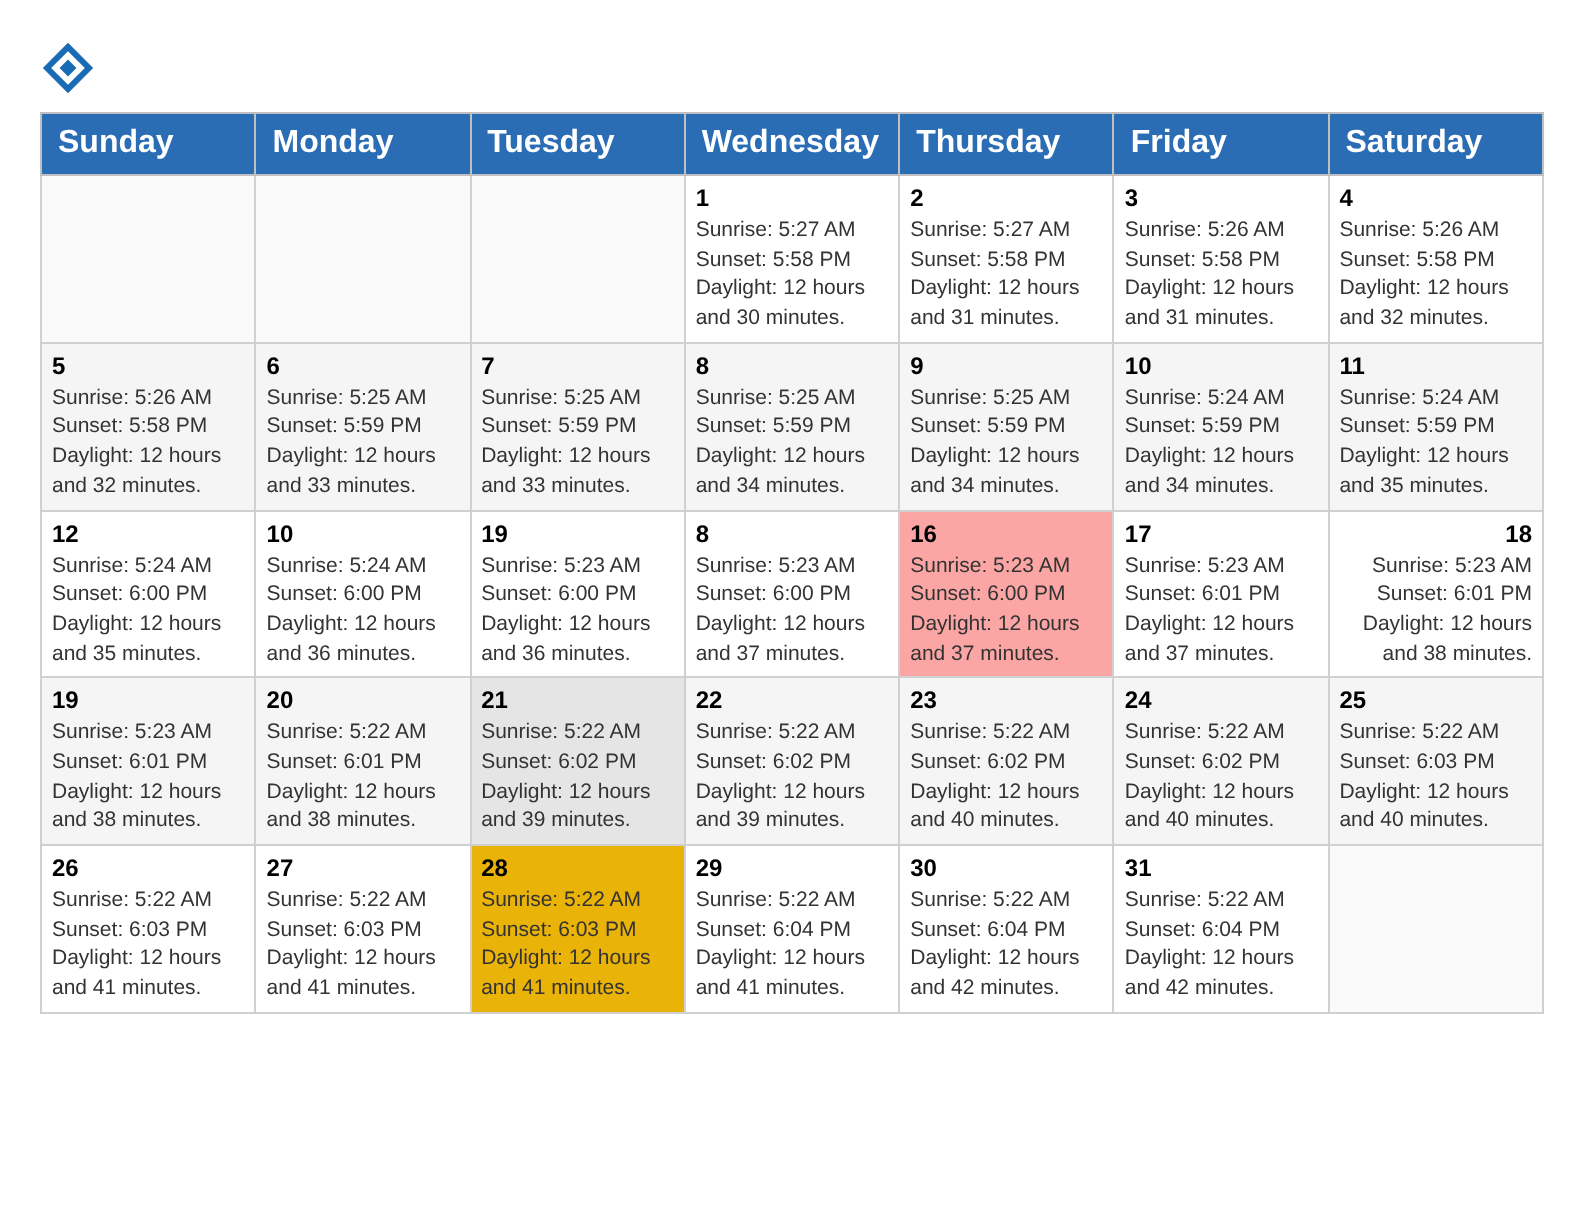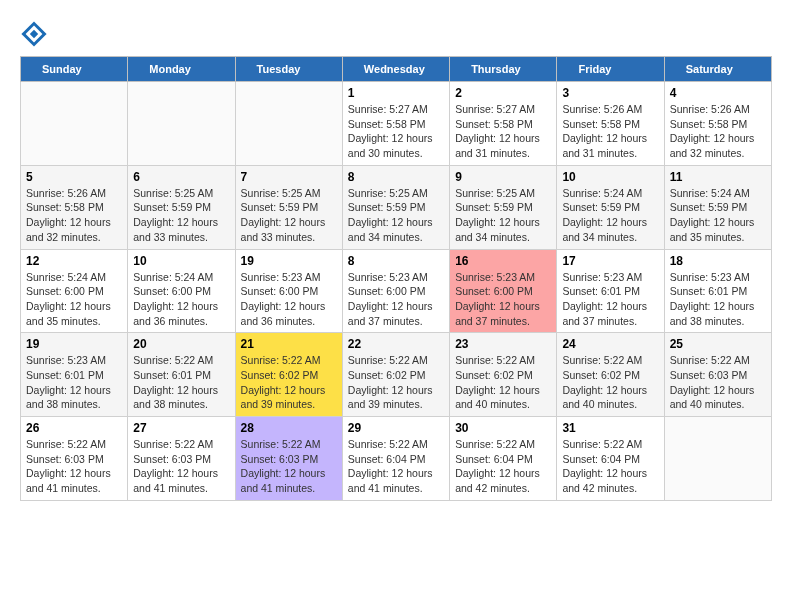--- a/index.html
+++ b/index.html
@@ -49,23 +49,23 @@
       font-style: italic;
     }
     .calendar {
       width: 100%;
       border-collapse: collapse;
       font-size: 11px;
     }
     .calendar th {
       background-color: #2a6db5;
       color: #fff;
-      padding: 6px 21px;
+      padding: 6px 8px;
       text-align: left;
-      font-size: 11px;
+      font-size: 16px;
       font-weight: bold;
       border: 1px solid #c0c0c0;
     }
     .calendar td {
       border: 1px solid #d0d0d0;
       vertical-align: top;
       padding: 4px 5px;
       width: 107px;
       min-height: 80px;
       background: #fff;
@@ -228,41 +228,41 @@
           <div class="day-info" style="white-space: pre-line;">Sunrise: 5:23 AM
 Sunset: 6:00 PM
 Daylight: 12 hours and 37 minutes.</div>
         </td>
         <td style="background-color: rgb(255, 255, 255);">
           <div class="day-number">17</div>
           <div class="day-info" style="white-space: pre-line;">Sunrise: 5:23 AM
 Sunset: 6:01 PM
 Daylight: 12 hours and 37 minutes.</div>
         </td>
-        <td style="background-color: rgb(255, 255, 255);">
+        <td style="background-color: rgb(255, 255, 255); text-align: right;">
           <div class="day-number">18</div>
           <div class="day-info" style="white-space: pre-line;">Sunrise: 5:23 AM
 Sunset: 6:01 PM
 Daylight: 12 hours and 38 minutes.</div>
         </td>
       </tr>
       <tr>
         <td style="background-color: rgb(245, 245, 245);">
           <div class="day-number">19</div>
           <div class="day-info" style="white-space: pre-line;">Sunrise: 5:23 AM
 Sunset: 6:01 PM
 Daylight: 12 hours and 38 minutes.</div>
         </td>
         <td style="background-color: rgb(245, 245, 245);">
           <div class="day-number">20</div>
           <div class="day-info" style="white-space: pre-line;">Sunrise: 5:22 AM
 Sunset: 6:01 PM
 Daylight: 12 hours and 38 minutes.</div>
         </td>
-        <td style="background-color: #fde047; margin-left: 35px;">
+        <td style="background-color: #e5e5e5; margin-left: 35px;">
           <div class="day-number">21</div>
           <div class="day-info" style="white-space: pre-line;">Sunrise: 5:22 AM
 Sunset: 6:02 PM
 Daylight: 12 hours and 39 minutes.</div>
         </td>
         <td style="background-color: rgb(245, 245, 245);">
           <div class="day-number">22</div>
           <div class="day-info" style="white-space: pre-line;">Sunrise: 5:22 AM
 Sunset: 6:02 PM
 Daylight: 12 hours and 39 minutes.</div>
@@ -292,21 +292,21 @@
           <div class="day-info" style="white-space: pre-line;">Sunrise: 5:22 AM
 Sunset: 6:03 PM
 Daylight: 12 hours and 41 minutes.</div>
         </td>
         <td style="background-color: rgb(255, 255, 255); margin-top: 38px;">
           <div class="day-number">27</div>
           <div class="day-info" style="white-space: pre-line;">Sunrise: 5:22 AM
 Sunset: 6:03 PM
 Daylight: 12 hours and 41 minutes.</div>
         </td>
-        <td style="background-color: #c4b5fd; margin-left: 16px;">
+        <td style="background-color: #eab308; margin-left: 16px;">
           <div class="day-number">28</div>
           <div class="day-info" style="white-space: pre-line;">Sunrise: 5:22 AM
 Sunset: 6:03 PM
 Daylight: 12 hours and 41 minutes.</div>
         </td>
         <td style="background-color: rgb(255, 255, 255);">
           <div class="day-number">29</div>
           <div class="day-info" style="white-space: pre-line;">Sunrise: 5:22 AM
 Sunset: 6:04 PM
 Daylight: 12 hours and 41 minutes.</div>

